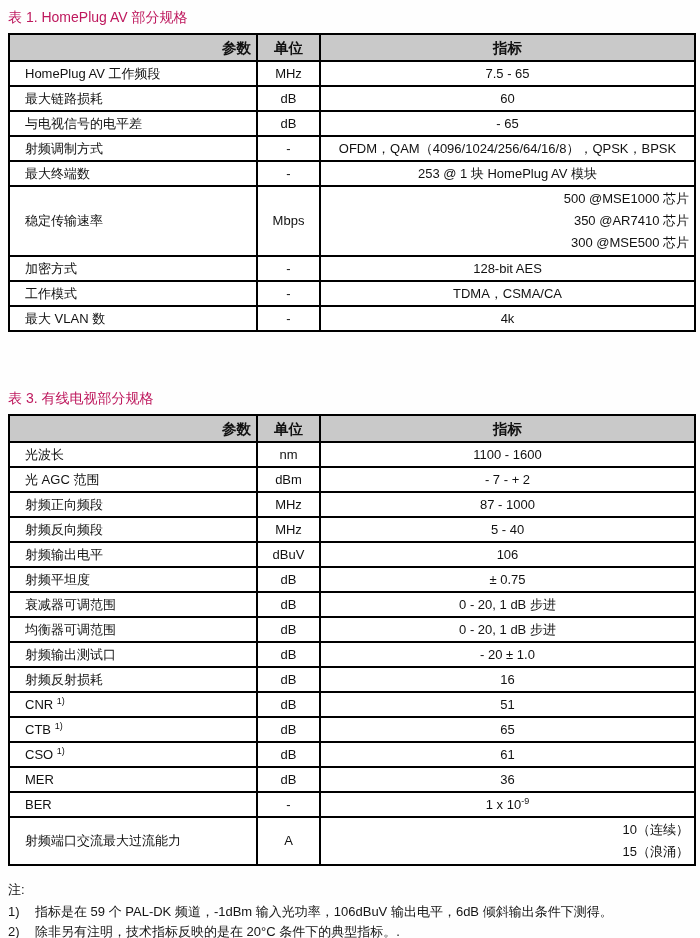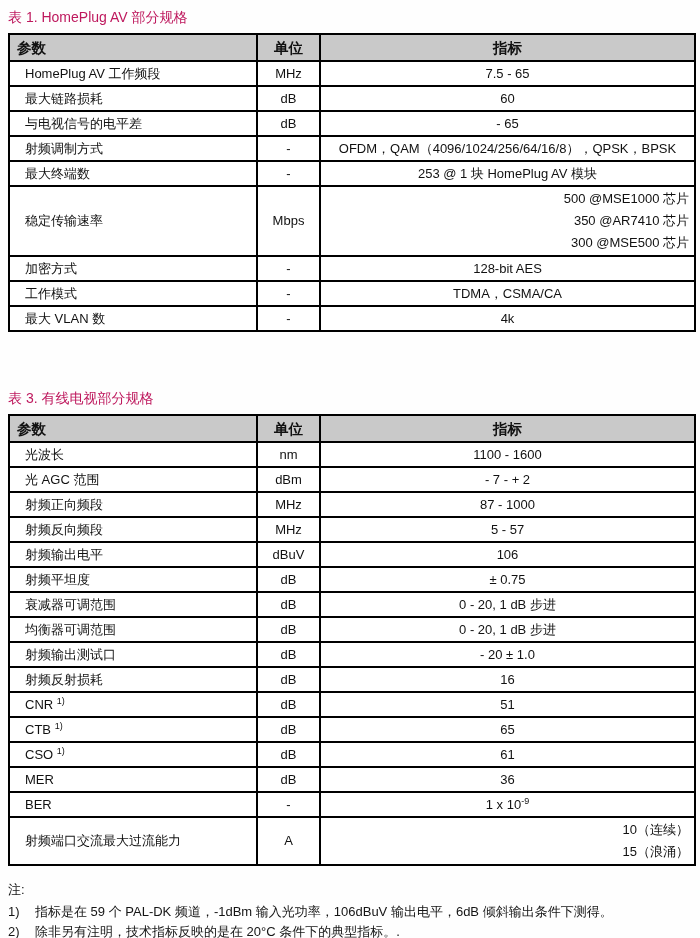--- a/index.html
+++ b/index.html
@@ -37,21 +37,21 @@
     padding: 1px 5px;
     overflow: hidden;
   }
   table.spec th {
     background: #c9c9c9;
     font-size: 14.5px;
     font-weight: bold;
     height: 23px;
     text-align: center;
   }
-  table.spec th.col-param { text-align: left; padding-left: 7px; }
+  table.spec th.col-param { text-align: right; padding-left: 7px; }
   table.spec td { height: 21px; background: #ffffff; }
   table.spec td.col-param { text-align: left; padding-left: 15px; }
   table.spec td.col-unit { text-align: center; font-weight: normal; }
   table.spec td.col-value { text-align: center; margin-left: 24px; }
   td .vline { line-height: 22px; text-align: right; }
   sup {
     font-size: 9px;
     line-height: 0;
     vertical-align: super;
     letter-spacing: 0;
@@ -164,21 +164,21 @@
             <td class="col-value">- 7 - + 2</td>
           </tr>
           <tr>
             <td class="col-param">射频正向频段</td>
             <td class="col-unit">MHz</td>
             <td class="col-value">87 - 1000</td>
           </tr>
           <tr>
             <td class="col-param">射频反向频段</td>
             <td class="col-unit">MHz</td>
-            <td class="col-value">5 - 57</td>
+            <td class="col-value">5 - 40</td>
           </tr>
           <tr>
             <td class="col-param">射频输出电平</td>
             <td class="col-unit">dBuV</td>
             <td class="col-value">106</td>
           </tr>
           <tr>
             <td class="col-param">射频平坦度</td>
             <td class="col-unit">dB</td>
             <td class="col-value">± 0.75</td>

